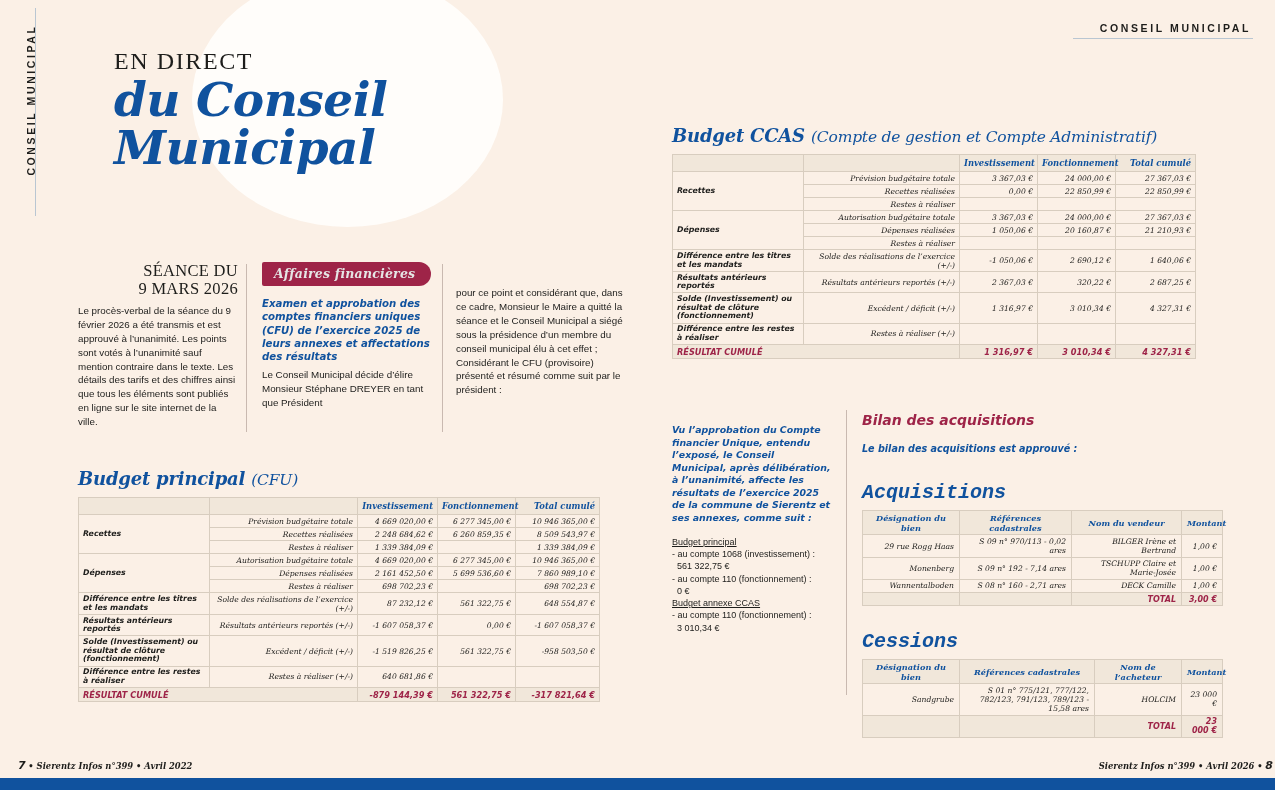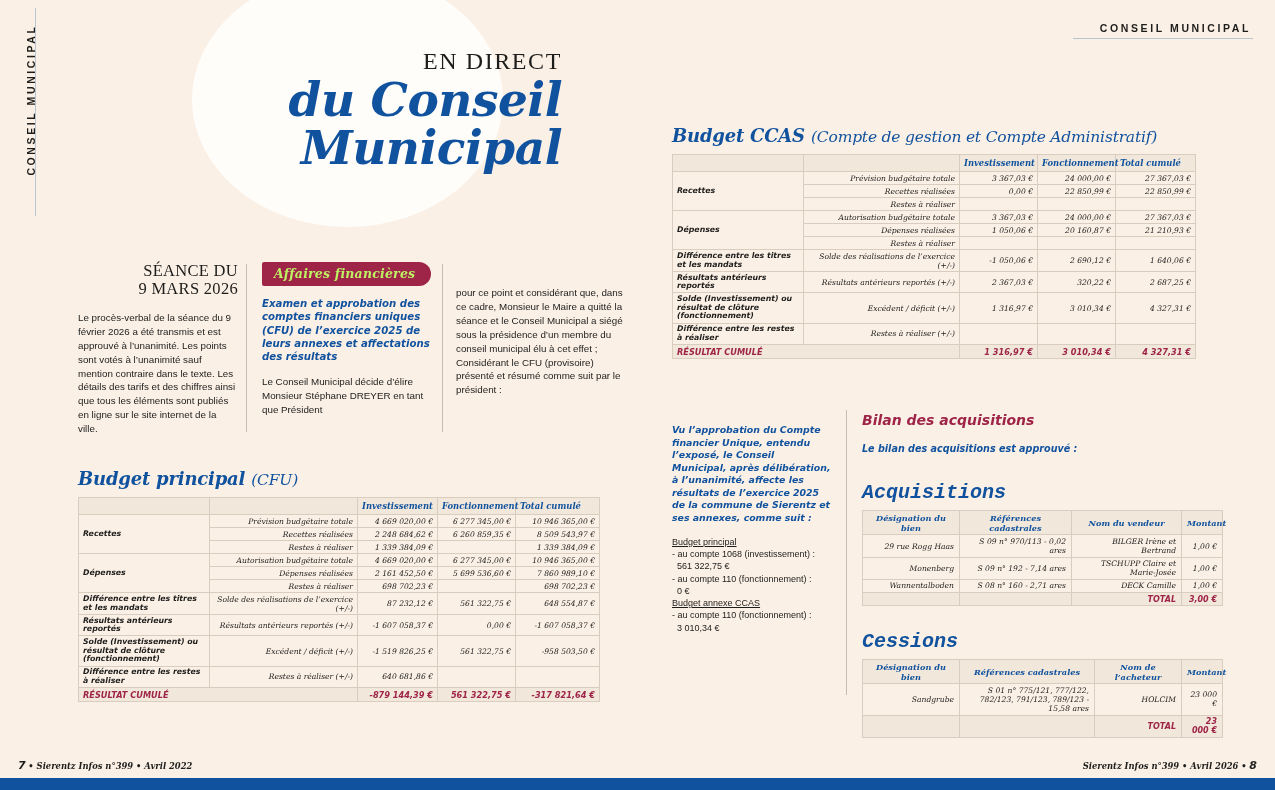--- a/index.html
+++ b/index.html
@@ -32,21 +32,21 @@
     font-size:10.5px;letter-spacing:2.6px;font-weight:600;color:#1d1d1b;
     padding:0 2px 4px 2px;display:block;
   }
   .top-rubric .rule{height:1px;background:#b9c6d2;width:180px;margin-left:auto;}
 
   
   .hero-circle{
     position:absolute;left:192px;top:-28px;width:311px;height:255px;
     background:#fffdfa;border-radius:50%;
   }
-  .hero{position:absolute;left:132px;top:48px;width:430px;text-align:right;}
+  .hero{position:absolute;left:114px;top:48px;width:430px;text-align:left;}
   .hero .kicker{
     font-family:"Liberation Serif", serif;
     font-size:24px;letter-spacing:1.6px;color:#1d1d1b;font-weight:400;
   }
   .hero .title{
     font-family:"DejaVu Serif", serif;
     font-style:italic;font-weight:700;color:#10529e;
     font-size:47px;line-height:0.95;margin-top:3px;letter-spacing:-.5px;
   }
 
@@ -60,26 +60,26 @@
   .vsep.v1{left:168px;}
   .vsep.v2{left:364px;}
 
   .seance-title{
     font-family:"Liberation Serif", serif;
     font-size:16.5px;line-height:1.12;color:#1d1d1b;font-weight:400;
     letter-spacing:.3px;
     text-align:right;
   }
   .body-txt{
-    font-size:9.8px;line-height:1.42;color:#1d1d1b;margin-top:12px;
+    font-size:9.8px;line-height:1.42;color:#1d1d1b;margin-top:5px;
   }
   .c3 .body-txt{margin-top:24px;}
 
   .badge{
-    display:inline-block;background:#9e2448;color:#bef264;
+    display:inline-block;background:#9e2448;color:#e5e5e5;
     font-family:"DejaVu Serif", serif;font-style:italic;font-weight:700;
     font-size:12.5px;padding:4px 16px 5px 12px;
     border-radius:2px 12px 12px 2px;letter-spacing:.2px;
   }
   .blue-lead{
     font-family:"DejaVu Sans", sans-serif;font-style:italic;font-weight:700;
     color:#10529e;font-size:10.2px;line-height:1.3;margin-top:11px;
   }
 
   
@@ -99,21 +99,21 @@
 
   
   table.bt{border-collapse:collapse;table-layout:fixed;font-size:7.6px;}
   table.bt td,table.bt th{
     border:1px solid #d8cdbf;padding:1.5px 4px;
     color:#1d1d1b;vertical-align:middle;
   }
   table.bt thead th{
     background:#f1e7da;
     font-family:"DejaVu Serif", serif;font-style:italic;font-weight:700;
-    color:#10529e;font-size:8.4px;text-align:left;height:13px;
+    color:#10529e;font-size:8.4px;text-align:right;height:13px;
   }
   td.rowgroup{
     font-family:"DejaVu Sans", sans-serif;font-style:italic;font-weight:700;
     font-size:7.8px;text-align:left;line-height:1.12;
   }
   td.desc{font-style:italic;text-align:right;font-family:"DejaVu Serif",serif;}
   td.num{font-style:italic;text-align:right;font-family:"DejaVu Serif",serif;}
   tr.total td{
     background:#f1e7da;color:#9e2448;
     font-family:"DejaVu Sans", sans-serif;font-style:italic;font-weight:700;
@@ -142,21 +142,21 @@
   .affect{position:absolute;left:672px;top:412px;width:160px;}
   .affect .blue-lead{font-size:9.4px;line-height:1.33;margin-top:12px;}
   .affect .plain{font-size:9px;line-height:1.36;color:#1d1d1b;margin-top:12px;}
   .affect .uline{text-decoration:underline;}
   .vsep-right{position:absolute;left:846px;top:410px;width:1px;height:285px;background:#c9b9b0;}
 
   
   .footbar{position:absolute;left:0;bottom:0;width:1275px;height:12px;background:#10529e;}
   .foot-l{position:absolute;left:18px;bottom:18px;font-size:8.4px;color:#1d1d1b;
     font-family:"DejaVu Serif",serif;font-style:italic;}
-  .foot-r{position:absolute;right:18px;bottom:18px;font-size:8.4px;color:#1d1d1b;
+  .foot-r{position:absolute;right:2px;bottom:18px;font-size:8.4px;color:#1d1d1b;
     font-family:"DejaVu Serif",serif;font-style:italic;}
   .foot-num{font-family:"DejaVu Sans",sans-serif;font-weight:700;font-style:italic;font-size:11px;}
   .foot-b{font-weight:700;font-style:italic;}
 </style>
 </head>
 <body>
 
 <div class="page">
 
   <div class="side-rubric">

